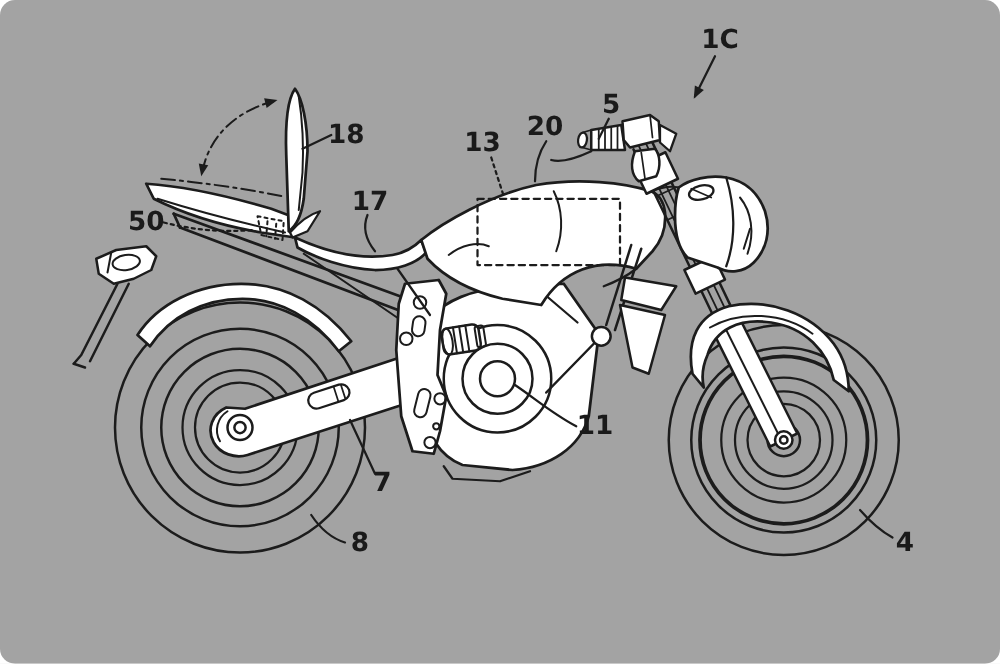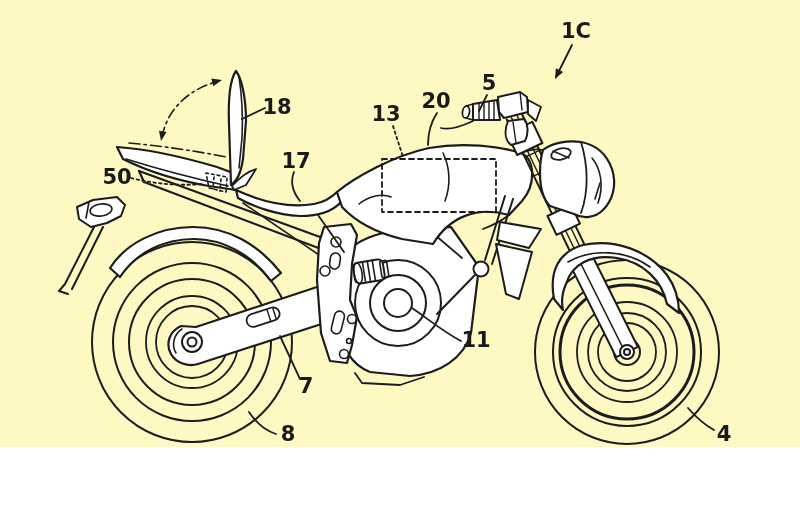--- a/index.html
+++ b/index.html
@@ -1,17 +1,17 @@
 <!DOCTYPE html>
 <html><head>
 <meta charset="utf-8">
 <style>
   html,body{margin:0;padding:0;background:#ffffff;}
-  .stage{position:relative;width:800px;height:447px;background:#fef9c3;overflow:hidden;
-         font-family:"DejaVu Sans",sans-serif;}
+  .stage{position:relative;width:800px;height:531px;background:#a3a3a3;overflow:hidden;
+         font-family:"DejaVu Sans",sans-serif;border-radius:12px;}
   svg{display:block}
   .ink{stroke:#1c1c1c;fill:none;stroke-linecap:round;stroke-linejoin:round;}
   .s22{stroke-width:2.2}
   .s2{stroke-width:2}
   .s3{stroke-width:3}
   .s18{stroke-width:1.8}
   .s16{stroke-width:1.6}
   .s14{stroke-width:1.4}
   .wfill{fill:#ffffff}
   .dots{stroke-dasharray:2.5 3.2;}

